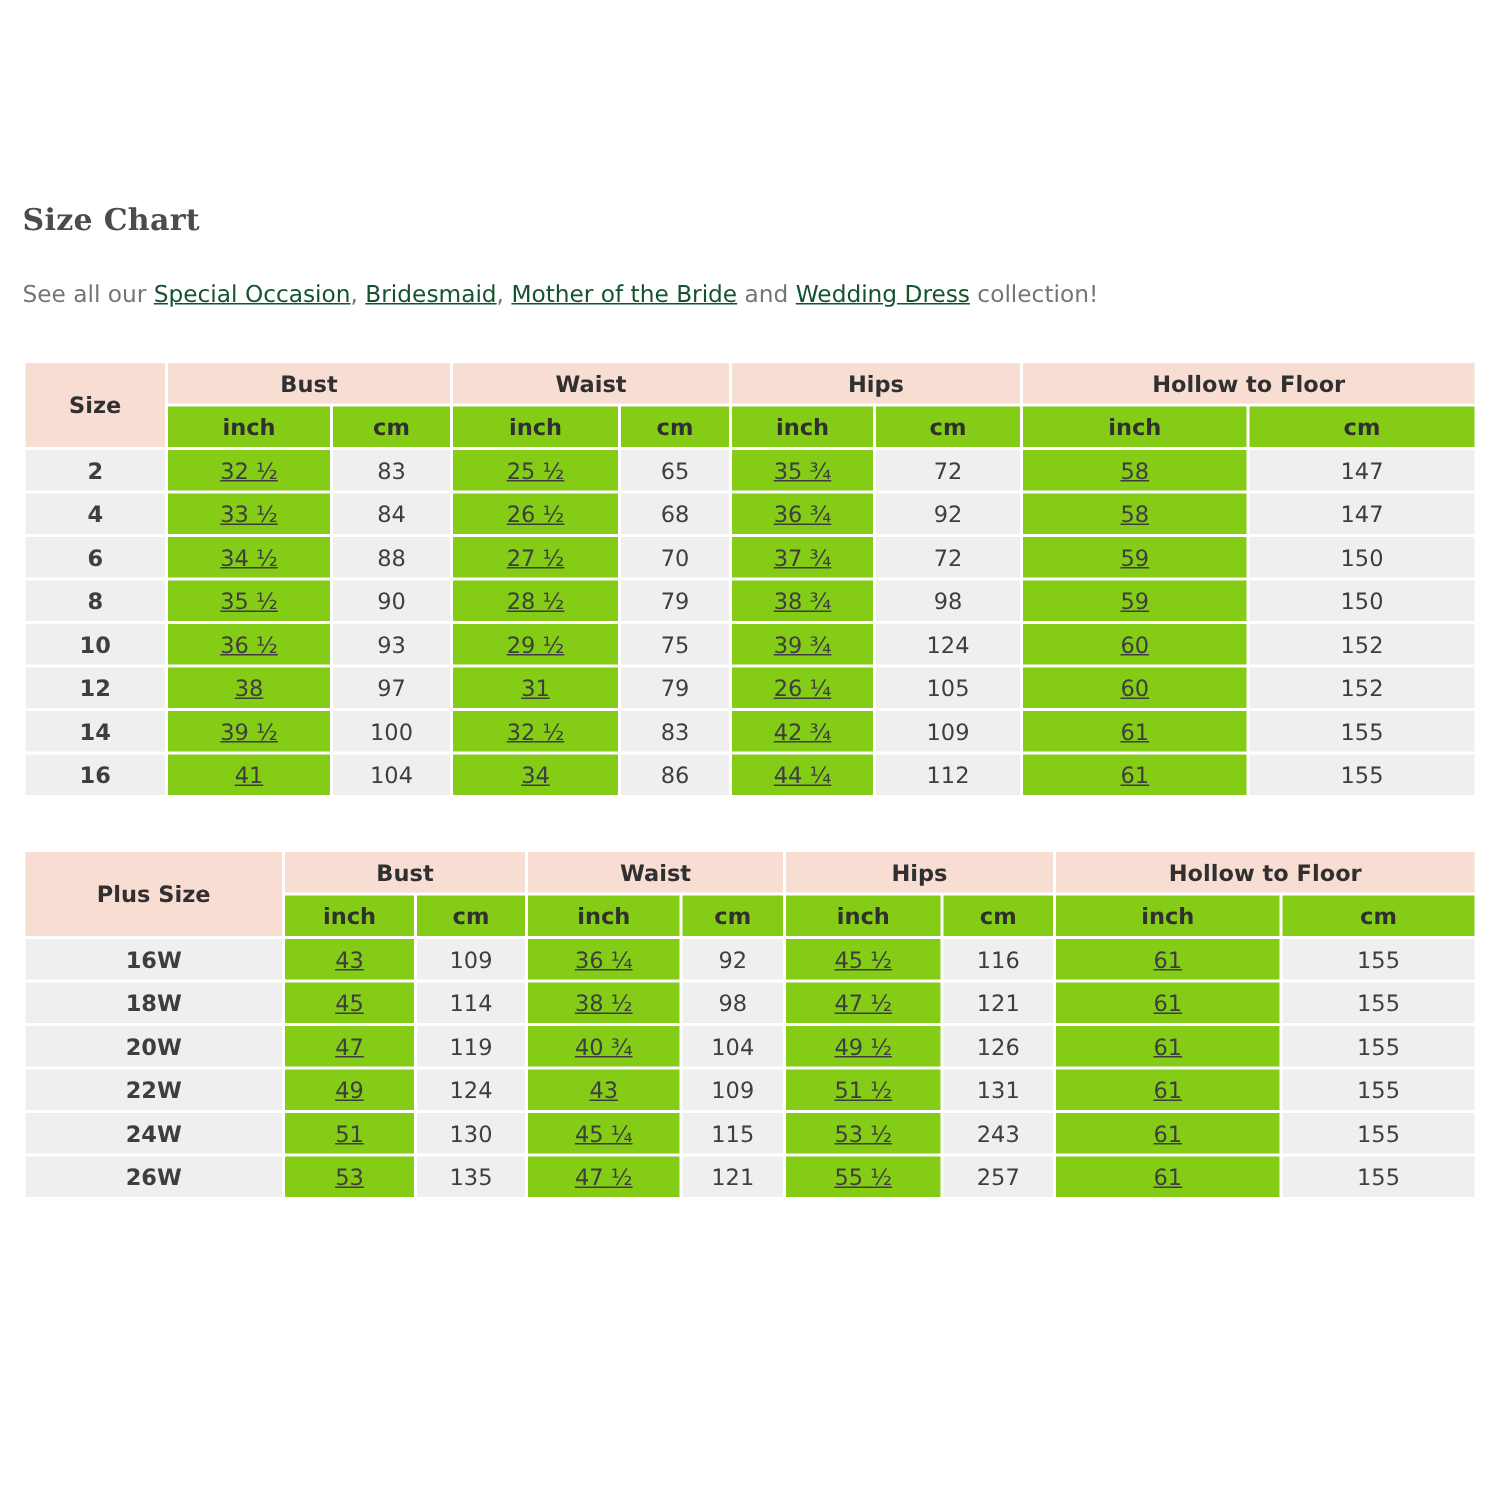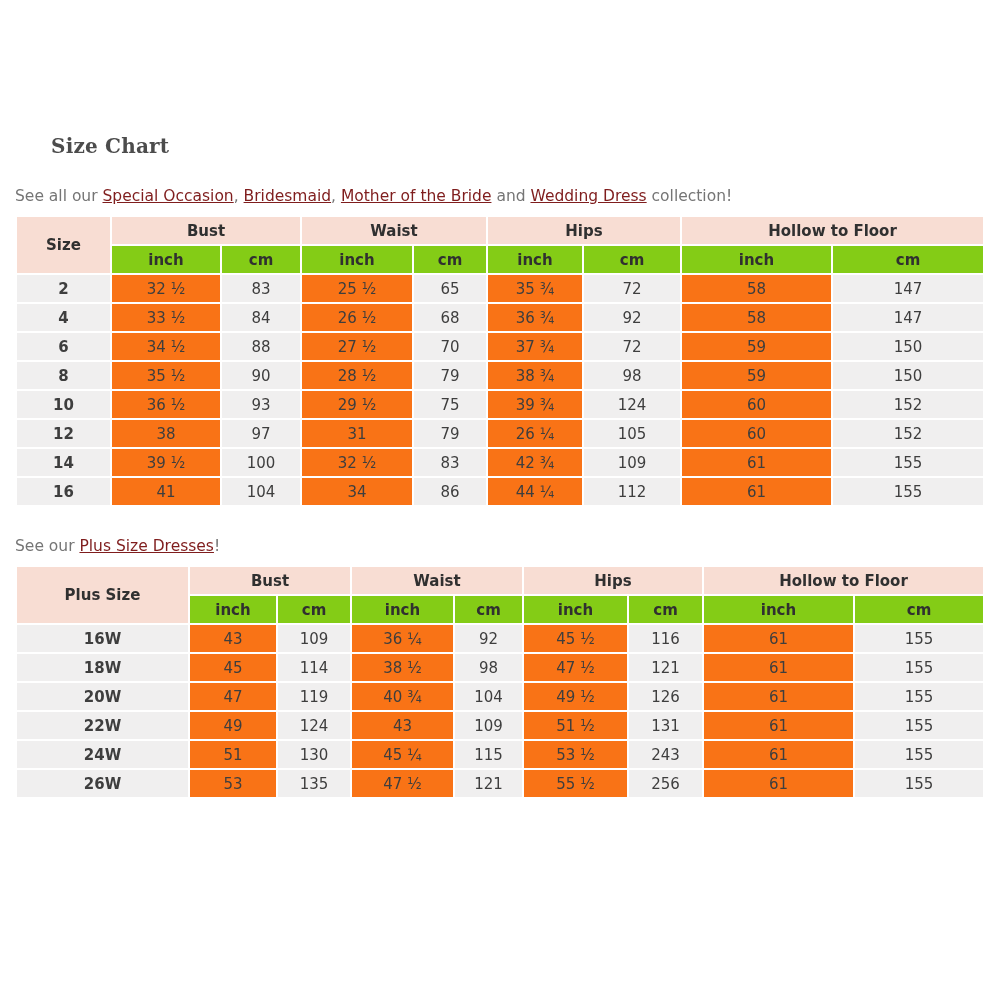--- a/index.html
+++ b/index.html
@@ -12,42 +12,41 @@
   }
   .content { padding: 135px 15px 0 15px; }
 
   h2.section-heading {
     font-family: "DejaVu Serif", serif;
     font-size: 20px;
     font-weight: 700;
     color: #4c4c4c;
     line-height: 22px;
     letter-spacing: 0.2px;
-    margin-left: 36px;
   }
   h2.plus-heading { margin-top: 22px; }
 
   p.intro {
     margin-top: 30px;
     font-size: 15.5px;
     color: #757575;
     line-height: 19px;
   }
   p.intro a {
-    color: #7f1d1d;
+    color: #14532d;
     text-decoration: underline;
     cursor: pointer;
   }
 
   table.size-table {
     border-collapse: separate;
     border-spacing: 2px;
     table-layout: fixed;
     width: 970px;
-    margin-top: 9px;
+    margin-top: 34px;
     font-size: 15px;
   }
   table.size-table th {
     height: 27px;
     text-align: center;
     vertical-align: middle;
     font-weight: 700;
     color: #303030;
     font-size: 15px;
   }
@@ -55,21 +54,21 @@
   th.unit-th { background: #84cc16; }
   th.corner-th { font-size: 15.5px; }
 
   table.size-table td {
     height: 27px;
     text-align: center;
     vertical-align: middle;
     color: #3e3e3e;
   }
   td.shade { background: #f0efef; }
-  td.plain { background: #f97316; }
+  td.plain { background: #84cc16; text-decoration: underline; }
   td.size-col { font-weight: 700; color: #2b2b2b; }
 </style>
 </head>
 <body>
 
 <div class="content">
 
   <h2 class="section-heading">Size Chart</h2>
 
   <p class="intro"><span>See all our </span><a>Special Occasion</a><span>, </span><a>Bridesmaid</a><span>, </span><a>Mother of the Bride</a><span> and </span><a>Wedding Dress</a><span> collection!</span></p>
@@ -191,21 +190,20 @@
           <td class="shade">86</td>
           <td class="plain">44 ¼</td>
           <td class="shade">112</td>
           <td class="plain">61</td>
           <td class="shade">155</td>
         </tr>
       </tbody>
   </table>
 
 
-  <p class="intro"><span>See our </span><a>Plus Size Dresses</a><span>!</span></p>
 
   <table class="size-table">
     <colgroup>
       <col style="width:171px">
         <col style="width:86px">
         <col style="width:72px">
       <col style="width:101px">
         <col style="width:67px">
         <col style="width:103px">
       <col style="width:73px">
@@ -287,20 +285,20 @@
           <td class="plain">61</td>
           <td class="shade">155</td>
         </tr>
         <tr>
           <td class="size-col shade">26W</td>
           <td class="plain">53</td>
           <td class="shade">135</td>
           <td class="plain">47 ½</td>
           <td class="shade">121</td>
           <td class="plain">55 ½</td>
-          <td class="shade">256</td>
+          <td class="shade">257</td>
           <td class="plain">61</td>
           <td class="shade">155</td>
         </tr>
       </tbody>
   </table>
 
 </div>
 
 </body></html>

